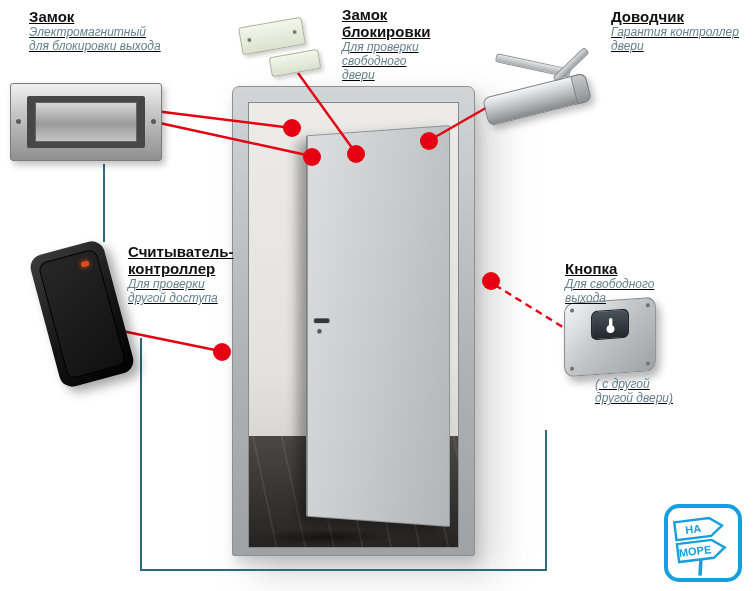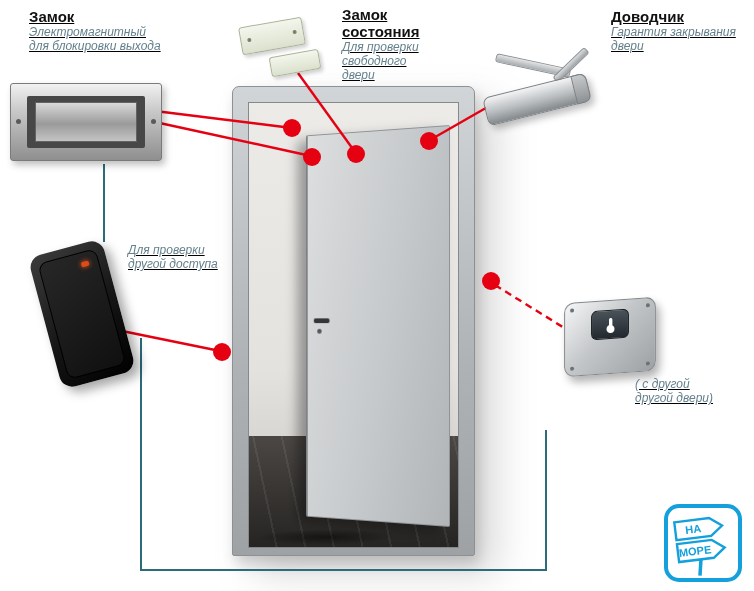--- a/index.html
+++ b/index.html
@@ -16,21 +16,21 @@
   
   .label{position:absolute;z-index:4;text-decoration:underline;}
   .title{font-size:15px;font-weight:bold;color:var(--title-text);line-height:17px;}
   .desc{font-size:12px;font-style:italic;color:var(--desc-text);line-height:14px;}
 
   .lock-label{left:29px;top:8px;}
   .sensor-label{left:342px;top:6px;}
   .closer-label{left:611px;top:8px;}
   .reader-label{left:128px;top:243px;}
   .button-label{left:565px;top:260px;}
-  .button-note{left:595px;top:377px;margin-left:40px;}
+  .button-note{left:595px;top:377px;}
 
   
   svg.wires{position:absolute;left:0;top:0;z-index:2;}
   .red-line{stroke:var(--accent-red);stroke-width:2.4;}
   .red-line.dashed{stroke-dasharray:7 5;}
   .red-dot{fill:var(--accent-red);}
   .teal-line{stroke:var(--line-teal);stroke-width:2;fill:none;}
 
   
   .door-scene{position:absolute;left:232px;top:86px;width:243px;height:470px;z-index:1;}
@@ -199,37 +199,44 @@
   </div>
 
   <div class="label lock-label">
     <div class="title">Замок</div>
     <div class="desc">Электромагнитный</div>
     <div class="desc">для блокировки выхода</div>
   </div>
 
   <div class="label sensor-label">
     <div class="title">Замок</div>
-    <div class="title">состояния</div>
+    <div class="title">блокировки</div>
     <div class="desc">Для проверки</div>
     <div class="desc">свободного</div>
     <div class="desc">двери</div>
   </div>
 
   <div class="label closer-label">
     <div class="title">Доводчик</div>
-    <div class="desc">Гарантия закрывания</div>
+    <div class="desc">Гарантия контроллер</div>
     <div class="desc">двери</div>
   </div>
 
   <div class="label reader-label">
+    <div class="title">Считыватель-</div>
+    <div class="title">контроллер</div>
     <div class="desc">Для проверки</div>
     <div class="desc">другой доступа</div>
   </div>
 
+  <div class="label button-label">
+    <div class="title">Кнопка</div>
+    <div class="desc">Для свободного</div>
+    <div class="desc">выхода</div>
+  </div>
 
   <div class="label button-note">
     <div class="desc">( с другой</div>
     <div class="desc">другой двери)</div>
   </div>
 
   <div class="logo-wrap">
     <svg width="78" height="78" viewBox="0 0 78 78">
       <rect x="2" y="2" width="74" height="74" rx="13" fill="#ffffff" stroke="var(--logo-blue)" stroke-width="4"></rect>
       <g transform="rotate(-7 39 39)">

